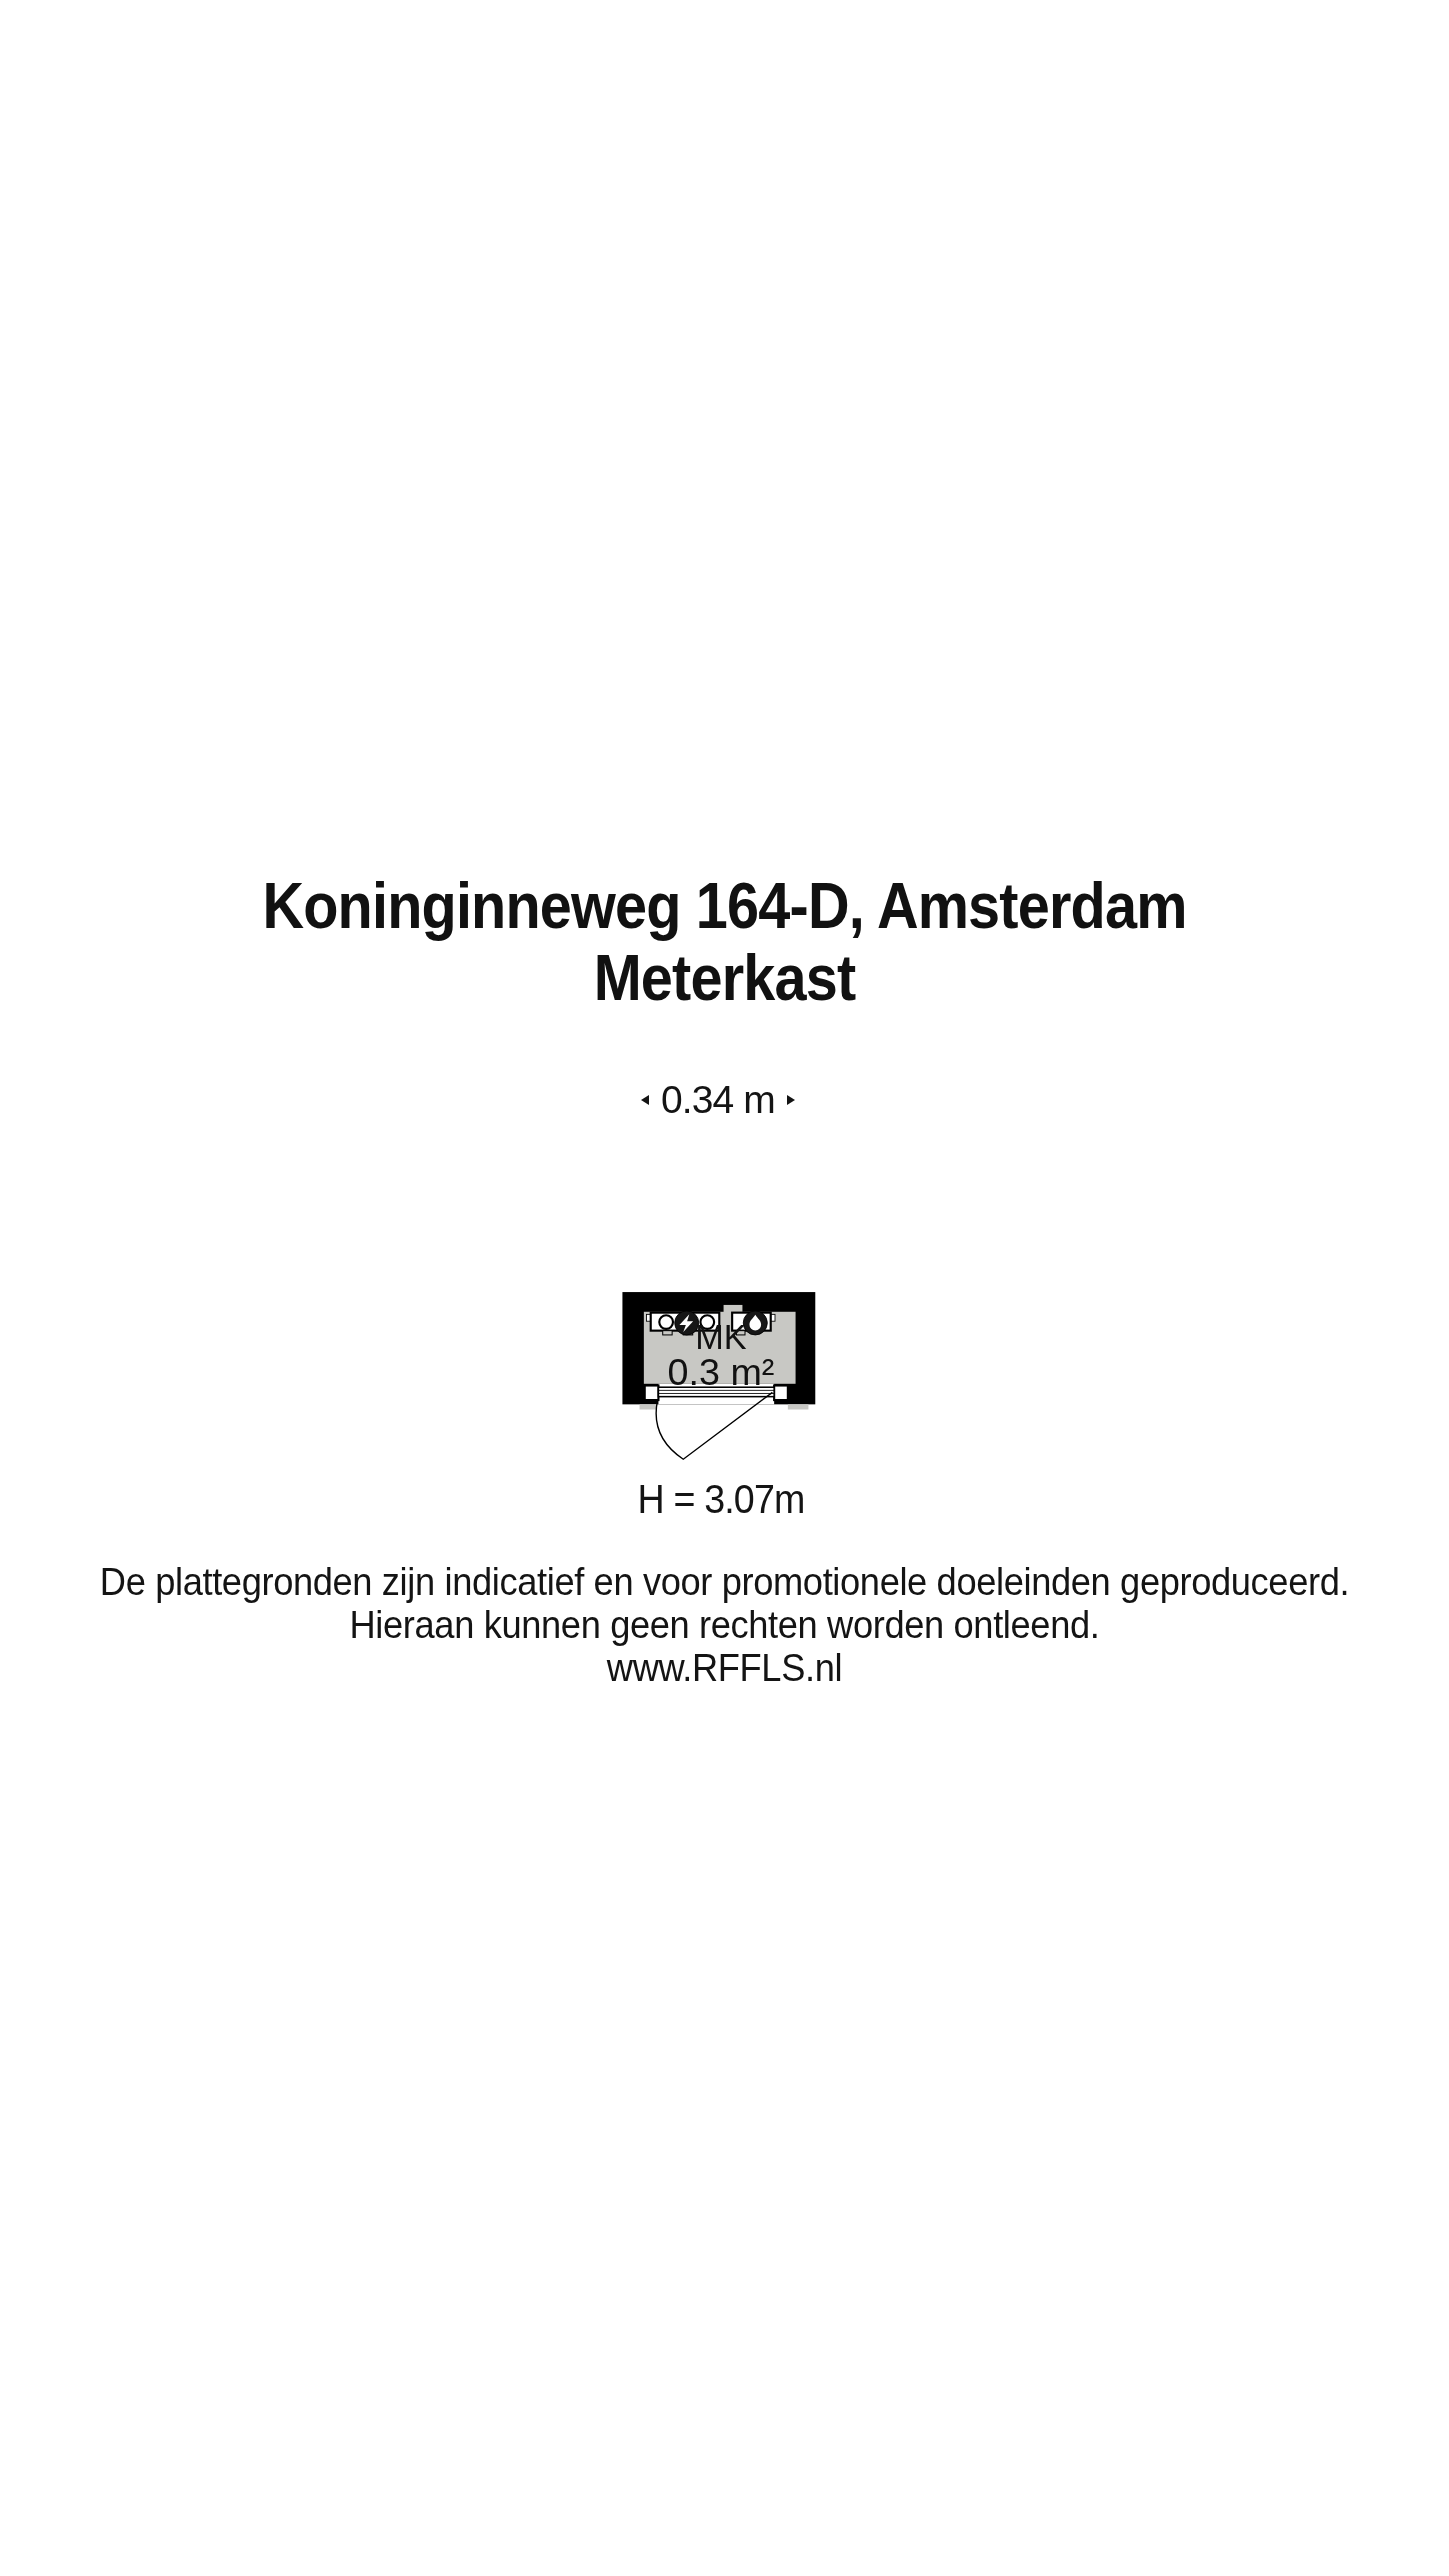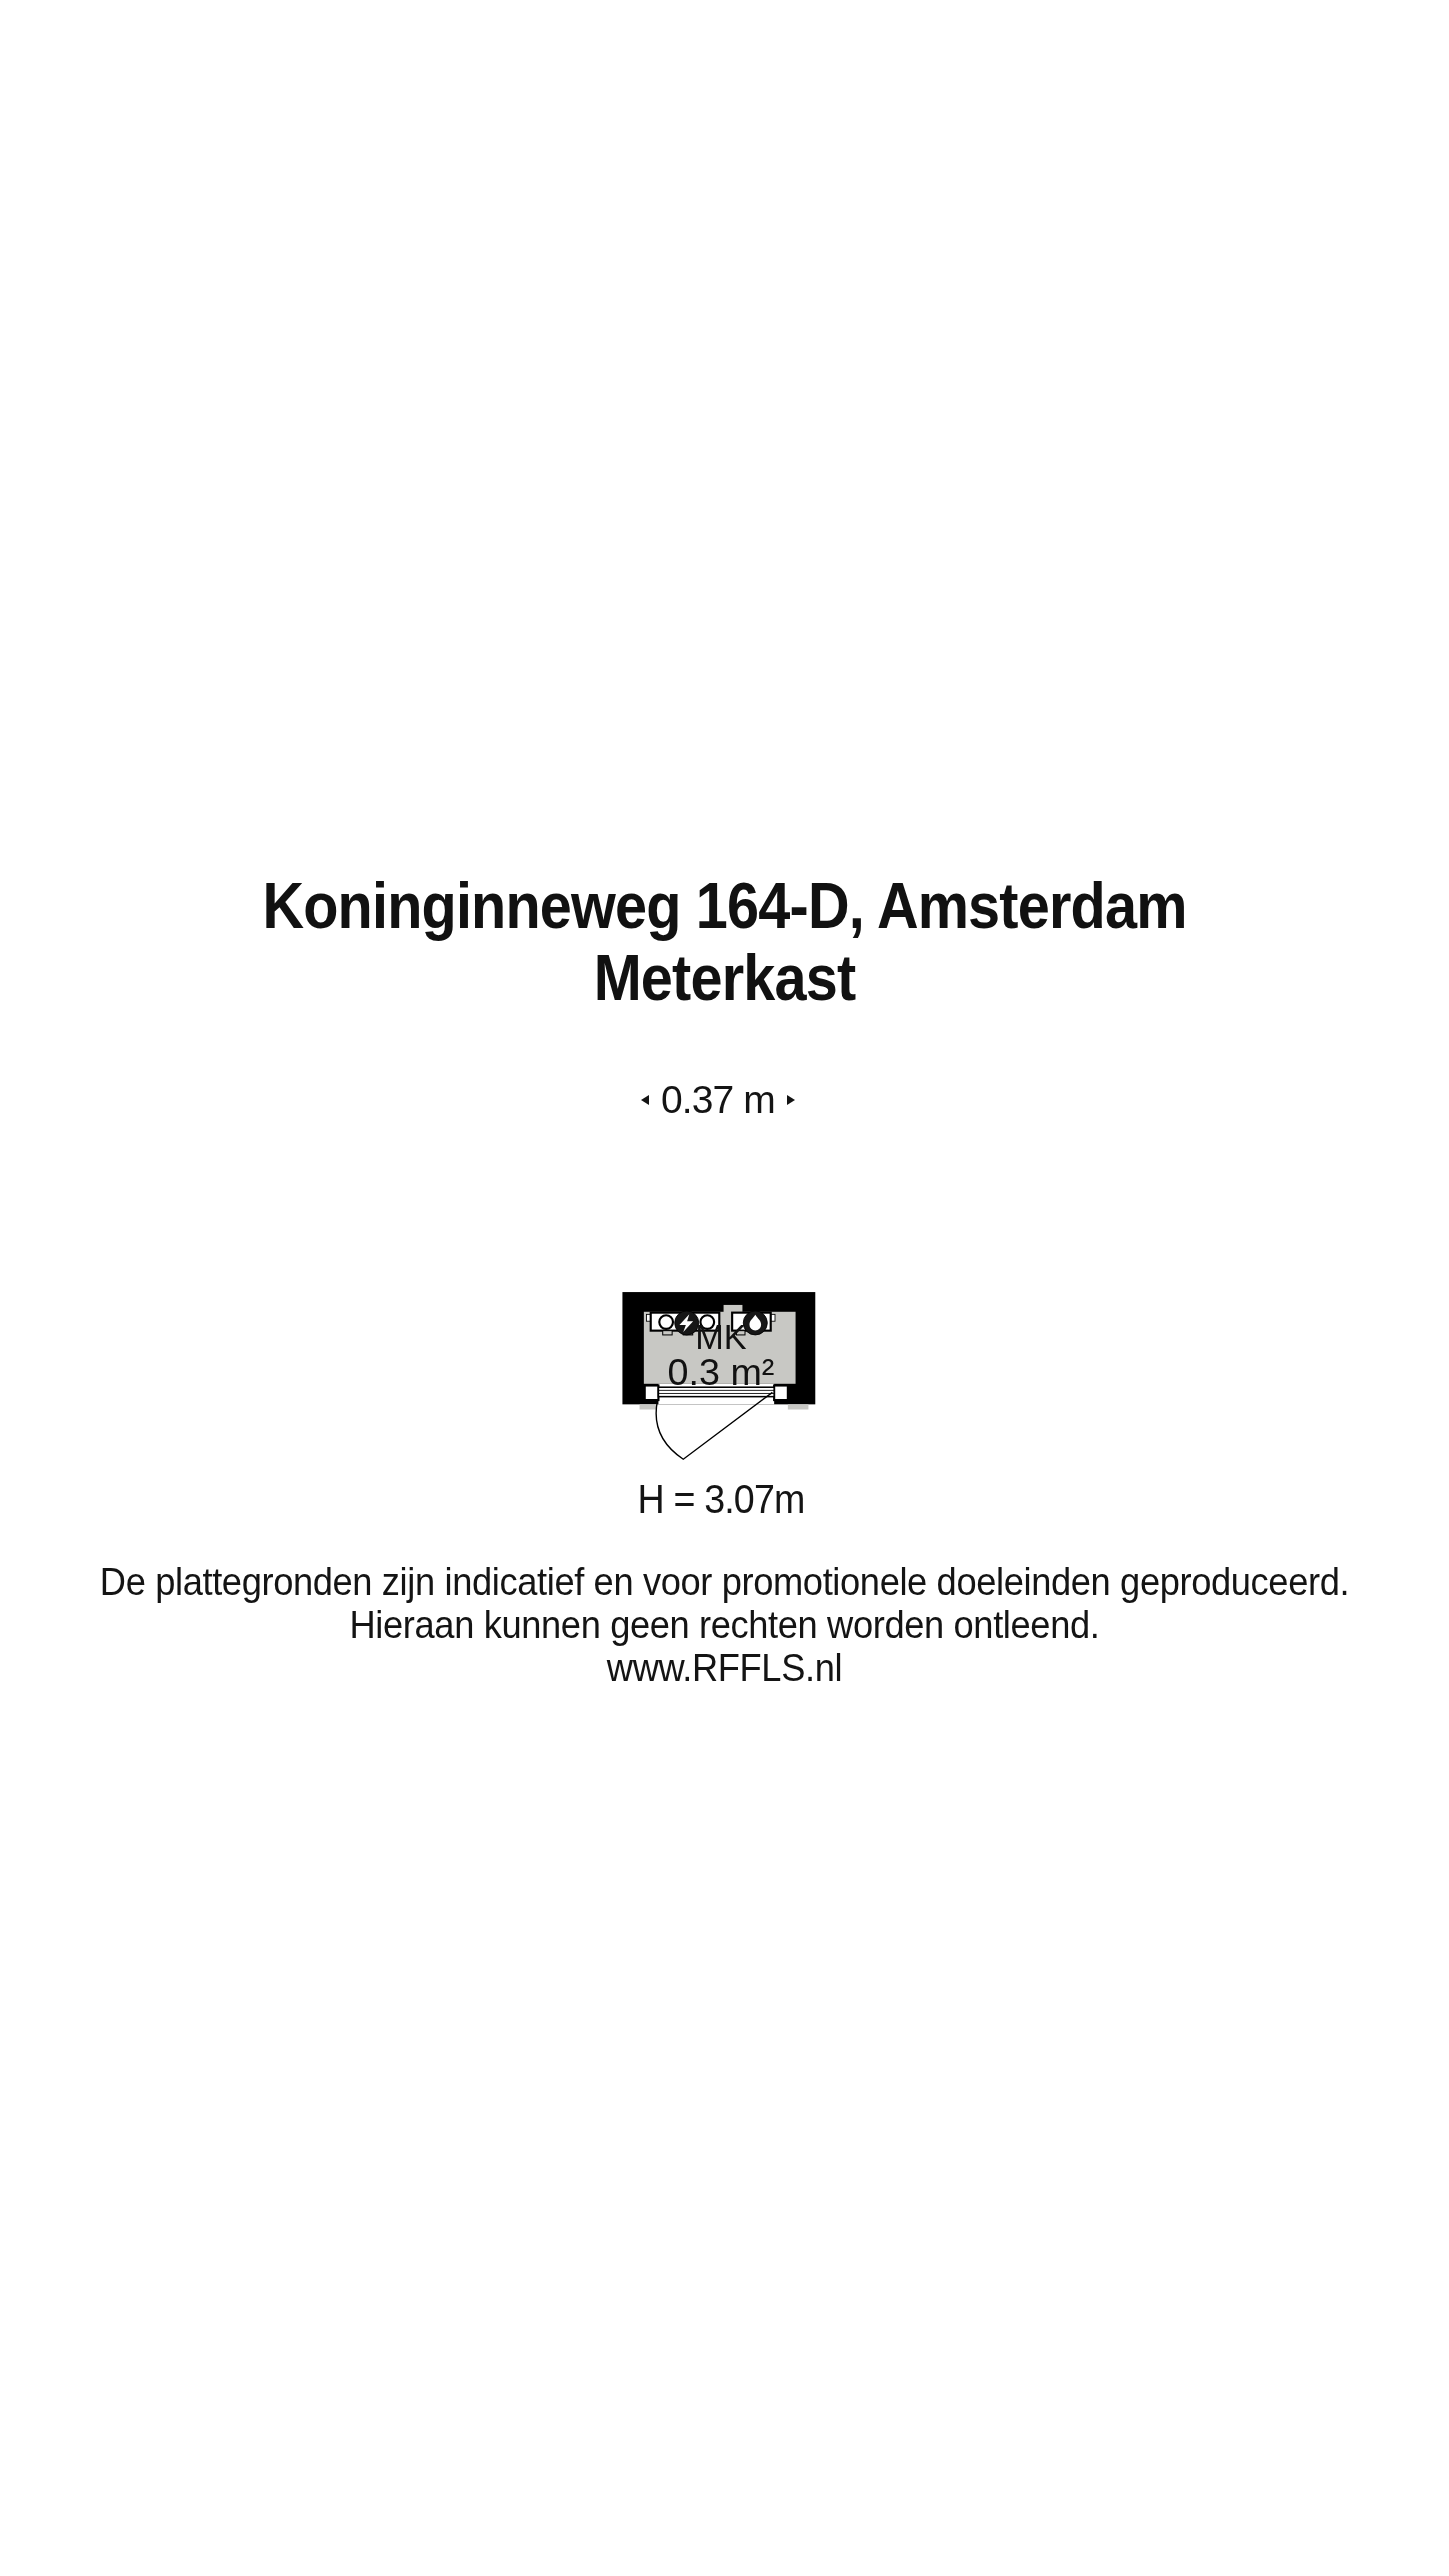--- a/index.html
+++ b/index.html
@@ -83,21 +83,21 @@
 
 <div class="page">
 
   <h1 class="title">
     <span class="tline">Koninginneweg 164-D, Amsterdam</span>
     <span class="tline">Meterkast</span>
   </h1>
 
   <div class="dim">
     <span class="arrow-left"></span>
-    <span class="dim-text">0.37 m</span>
+    <span class="dim-text">0.34 m</span>
     <span class="arrow-right"></span>
   </div>
 
   <svg class="plan" width="240" height="185" viewBox="0 0 280 215">
 
     <rect x="25" y="9" width="225" height="131" fill="#000000"></rect>
 
     <rect x="50" y="32" width="177" height="84" fill="#c8c8c4"></rect>
     <rect x="143" y="24" width="22" height="10" fill="#c8c8c4"></rect>
 

